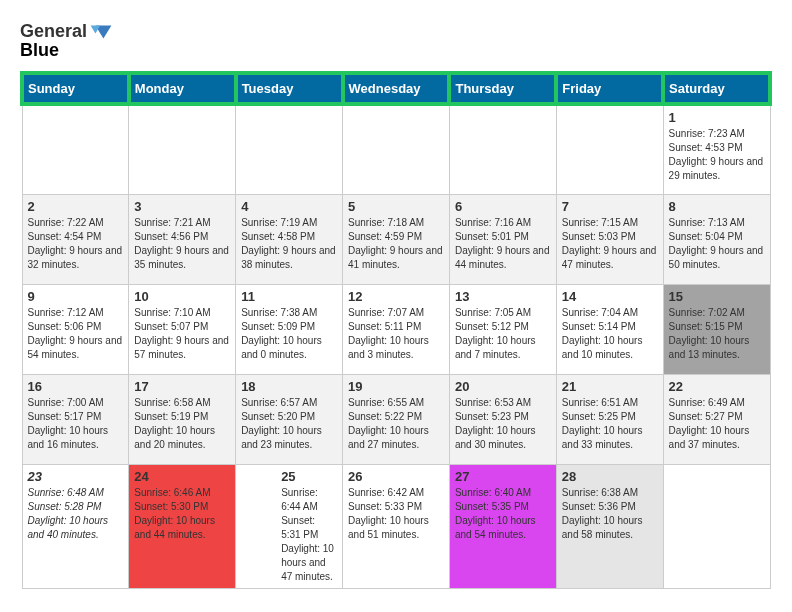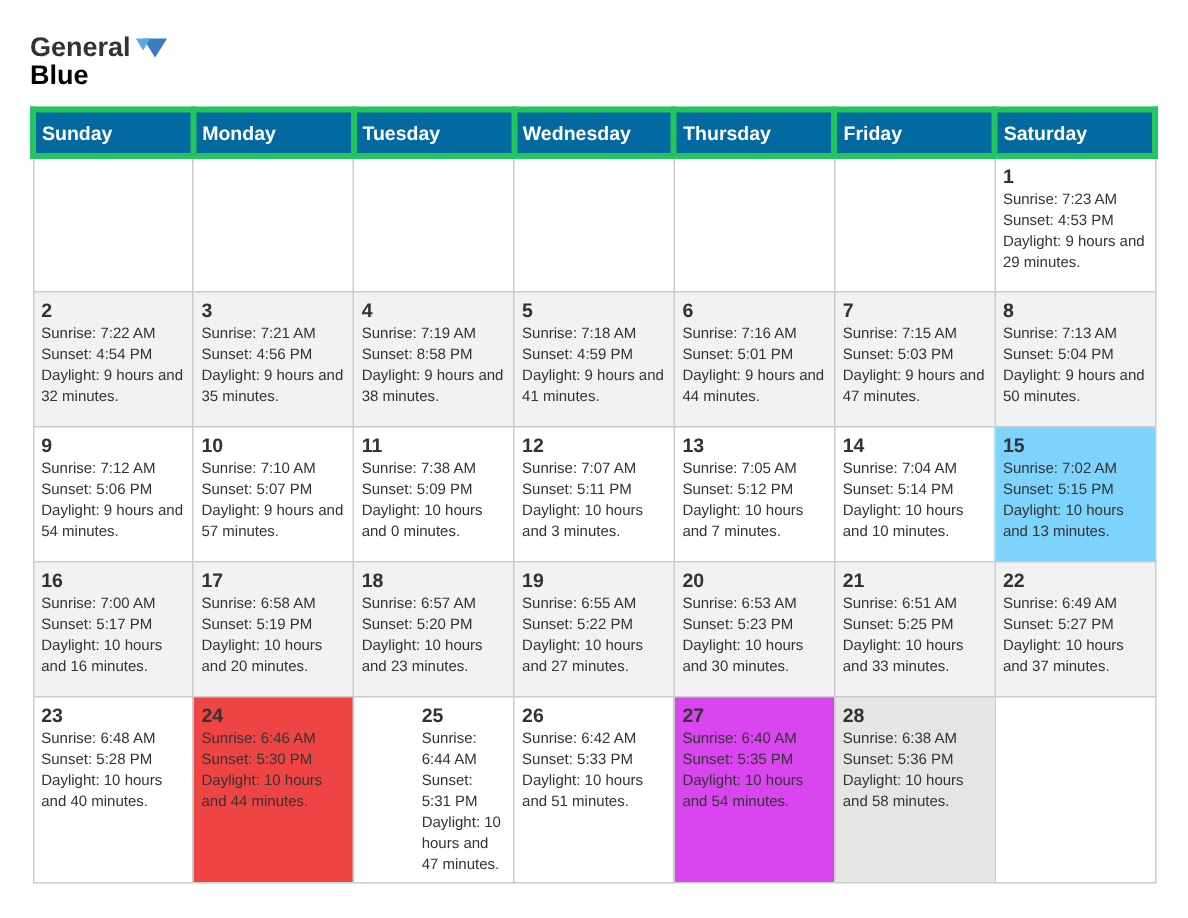--- a/index.html
+++ b/index.html
@@ -153,21 +153,21 @@
         </td>
         <td style="background: rgb(242, 242, 242);">
           <span class="day-number">3</span>
           <div class="day-info">Sunrise: 7:21 AM
 Sunset: 4:56 PM
 Daylight: 9 hours and 35 minutes.</div>
         </td>
         <td style="background: rgb(242, 242, 242);">
           <span class="day-number">4</span>
           <div class="day-info">Sunrise: 7:19 AM
-Sunset: 8:58 PM
+Sunset: 4:58 PM
 Daylight: 9 hours and 38 minutes.</div>
         </td>
         <td style="background: rgb(242, 242, 242);">
           <span class="day-number">5</span>
           <div class="day-info">Sunrise: 7:18 AM
 Sunset: 4:59 PM
 Daylight: 9 hours and 41 minutes.</div>
         </td>
         <td style="background: rgb(242, 242, 242);">
           <span class="day-number">6</span>
@@ -218,21 +218,21 @@
           <div class="day-info">Sunrise: 7:05 AM
 Sunset: 5:12 PM
 Daylight: 10 hours and 7 minutes.</div>
         </td>
         <td style="background: rgb(255, 255, 255);">
           <span class="day-number">14</span>
           <div class="day-info">Sunrise: 7:04 AM
 Sunset: 5:14 PM
 Daylight: 10 hours and 10 minutes.</div>
         </td>
-        <td style="background: #7dd3fc;">
+        <td style="background: #a3a3a3;">
           <span class="day-number">15</span>
           <div class="day-info">Sunrise: 7:02 AM
 Sunset: 5:15 PM
 Daylight: 10 hours and 13 minutes.</div>
         </td>
       </tr>
       <tr>
         <td style="background: rgb(242, 242, 242);">
           <span class="day-number">16</span>
           <div class="day-info">Sunrise: 7:00 AM
@@ -270,21 +270,21 @@
 Daylight: 10 hours and 33 minutes.</div>
         </td>
         <td style="background: rgb(242, 242, 242);">
           <span class="day-number">22</span>
           <div class="day-info">Sunrise: 6:49 AM
 Sunset: 5:27 PM
 Daylight: 10 hours and 37 minutes.</div>
         </td>
       </tr>
       <tr>
-        <td style="background: rgb(255, 255, 255);">
+        <td style="background: rgb(255, 255, 255); font-style: italic;">
           <span class="day-number">23</span>
           <div class="day-info">Sunrise: 6:48 AM
 Sunset: 5:28 PM
 Daylight: 10 hours and 40 minutes.</div>
         </td>
         <td style="background: #ef4444; margin-left: 40px;">
           <span class="day-number">24</span>
           <div class="day-info">Sunrise: 6:46 AM
 Sunset: 5:30 PM
 Daylight: 10 hours and 44 minutes.</div>

